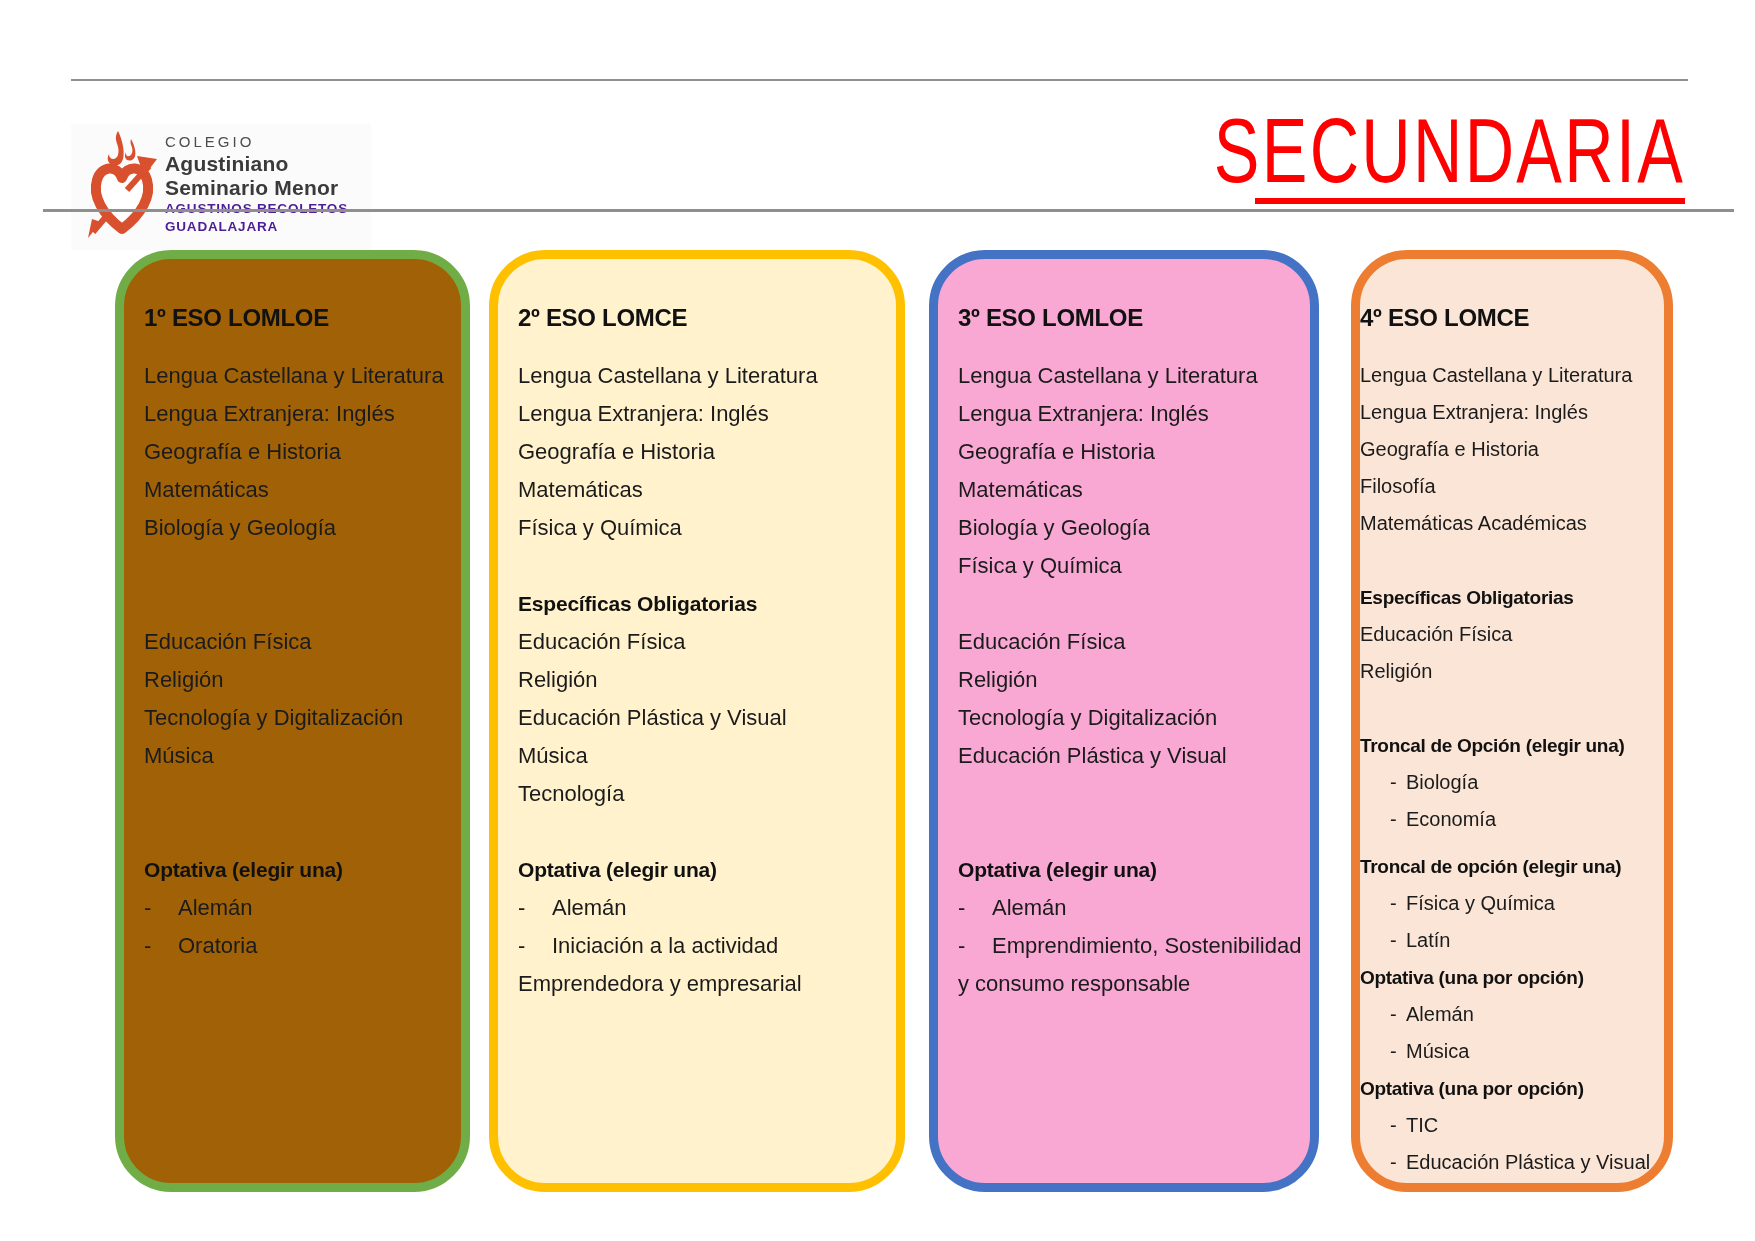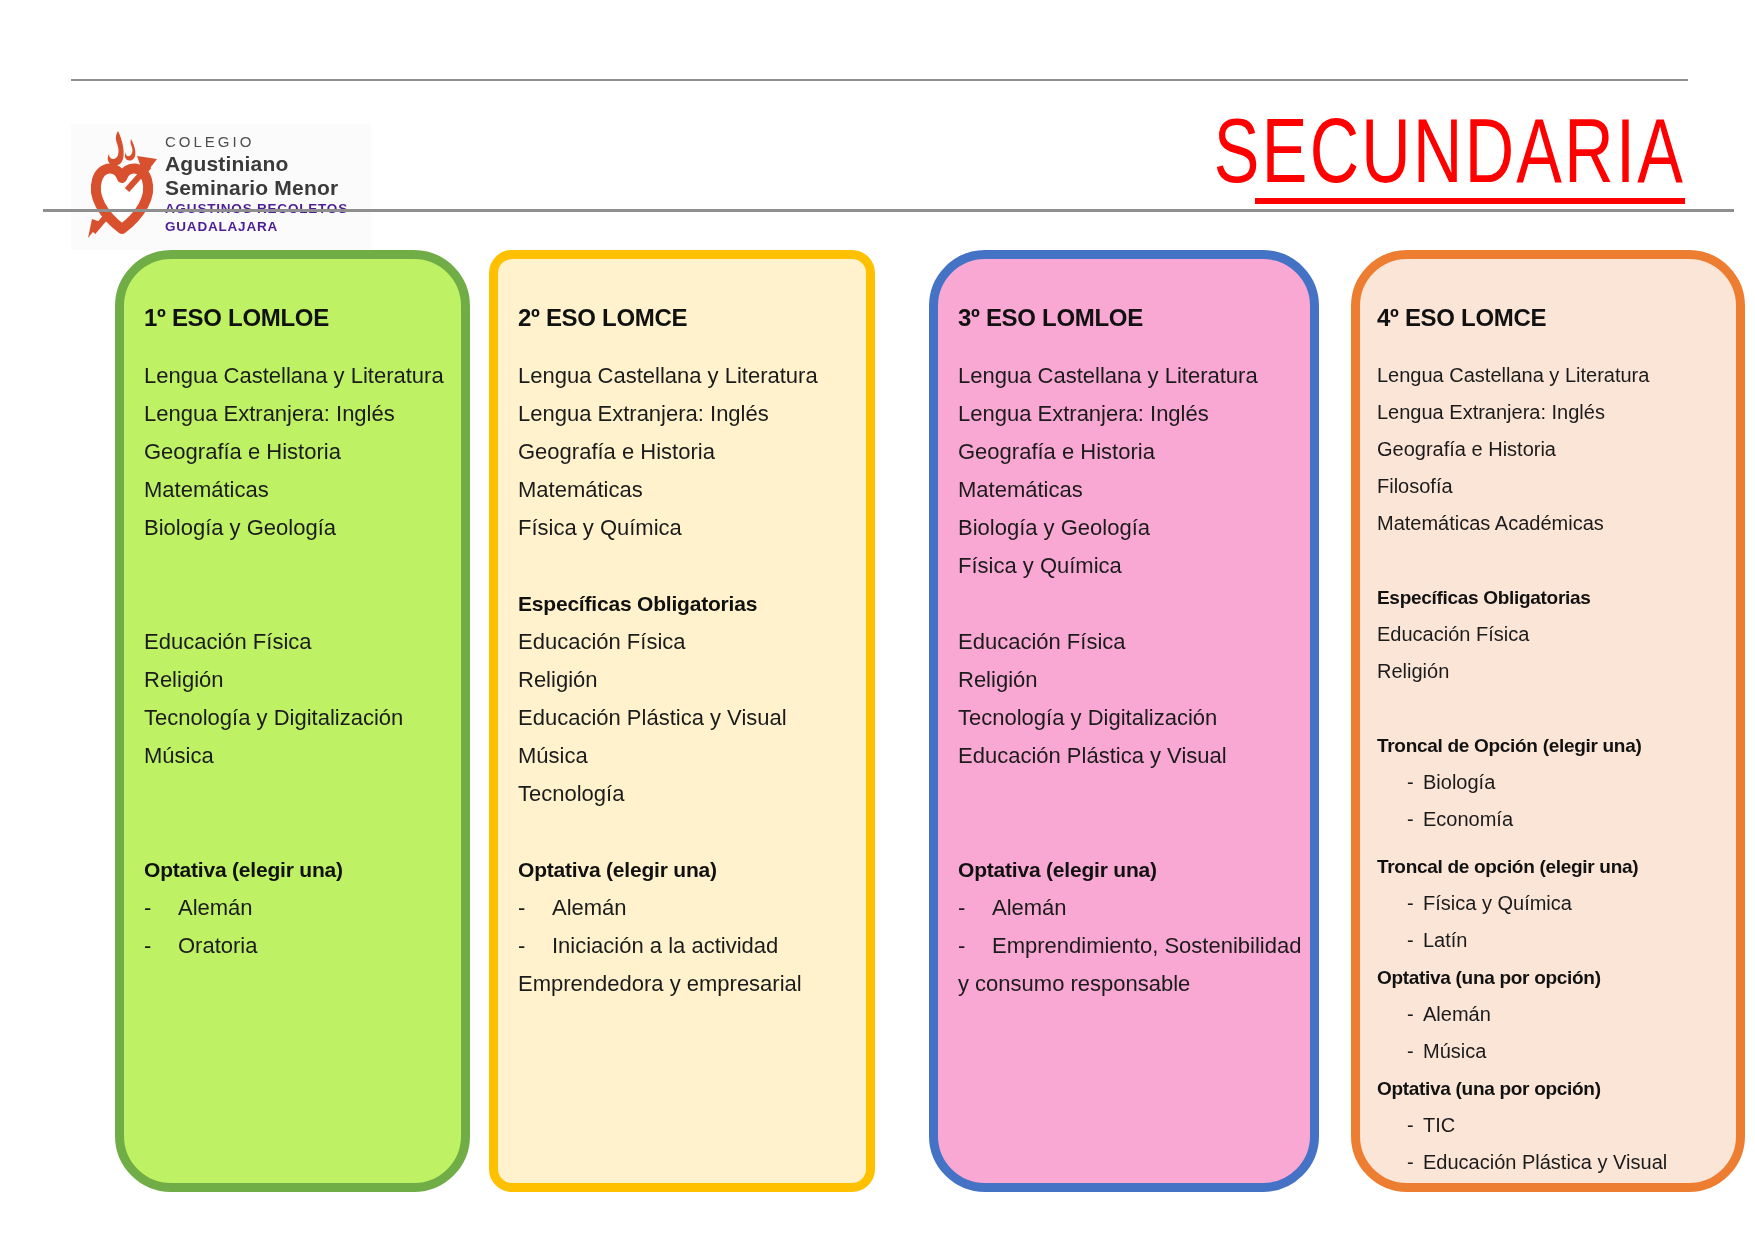--- a/index.html
+++ b/index.html
@@ -21,23 +21,23 @@
     position:absolute;top:104px;right:70px;font-size:90px;line-height:95px;
     letter-spacing:3px;transform:scaleX(0.76);transform-origin:100% 0;white-space:nowrap;
   }
   .title-underline{position:absolute;top:198px;right:70px;width:430px;height:6px;}
   
   .card{
     position:absolute;top:250px;height:942px;box-sizing:border-box;
     border:9px solid;border-radius:56px;padding:44px 12px 0 20px;
   }
   .card-1{left:115px;width:355px;}
-  .card-2{left:489px;width:386px;border-radius:23px;}
+  .card-2{left:489px;width:416px;}
   .card-3{left:929px;width:390px;}
-  .card-4{left:1351px;width:394px;padding-left:17px;}
+  .card-4{left:1351px;width:322px;padding-left:0;}
   .card-title{margin:0 0 24px 0;font-size:24px;height:30px;line-height:30px;font-weight:bold;letter-spacing:-0.3px;color:#111;}
   .ln{height:38px;line-height:38px;font-size:22px;white-space:nowrap;overflow:visible;}
   .card-4 .ln{height:37px;line-height:37px;font-size:20px;}
   .ln.b{font-weight:bold;font-size:21px;letter-spacing:-0.2px;color:#111;}
   .card-4 .ln.b{font-size:19px;letter-spacing:-0.3px;}
   .ln.d{display:flex;}
   .ln.d .mark{width:34px;flex:none;}
   .ln.d2{display:flex;margin-left:30px;}
   .ln.d2 .mark{width:16px;flex:none;}
 </style>
@@ -75,21 +75,21 @@
       <div class="logo-sub">AGUSTINOS RECOLETOS</div>
       <div class="logo-sub">GUADALAJARA</div>
     </div>
   </div>
 
   <div class="doc-title" style="color: rgb(255, 0, 0);">SECUNDARIA</div>
   <div class="title-underline" style="background: rgb(255, 0, 0);"></div>
 
   <div class="divider mid" style="background: rgb(143, 143, 143);"></div>
 
-  <section class="card card-1" style="border-color: rgb(112, 173, 71); background: #bef264; padding-left: 20px;">
+  <section class="card card-1" style="border-color: rgb(112, 173, 71); background: #a16207; padding-left: 20px;">
     <h2 class="card-title">1º ESO LOMLOE</h2>
     <div class="card-lines">
         <div class="ln n">Lengua Castellana y Literatura</div>
         <div class="ln n">Lengua Extranjera: Inglés</div>
         <div class="ln n">Geografía e Historia</div>
         <div class="ln n">Matemáticas</div>
         <div class="ln n">Biología y Geología</div>
         <div class="ln blank"></div>
         <div class="ln blank"></div>
         <div class="ln n">Educación Física</div>

